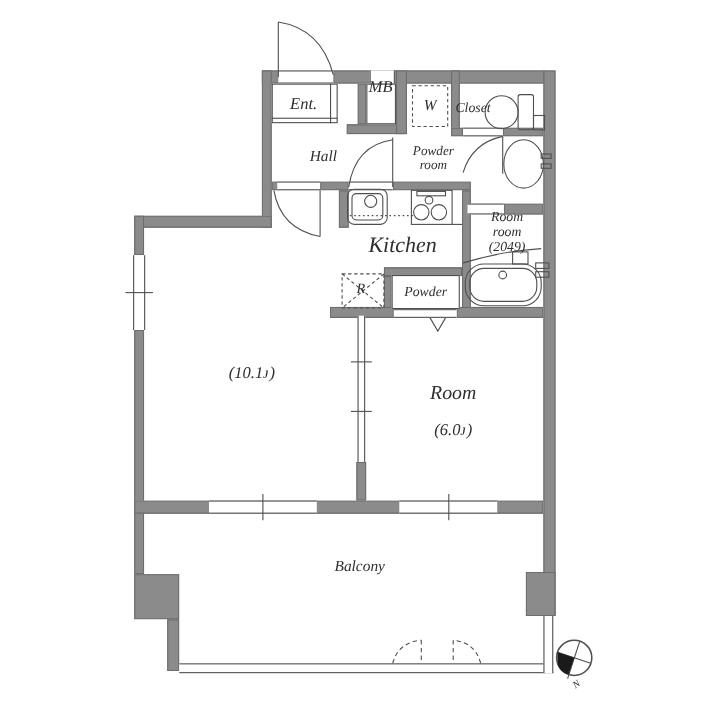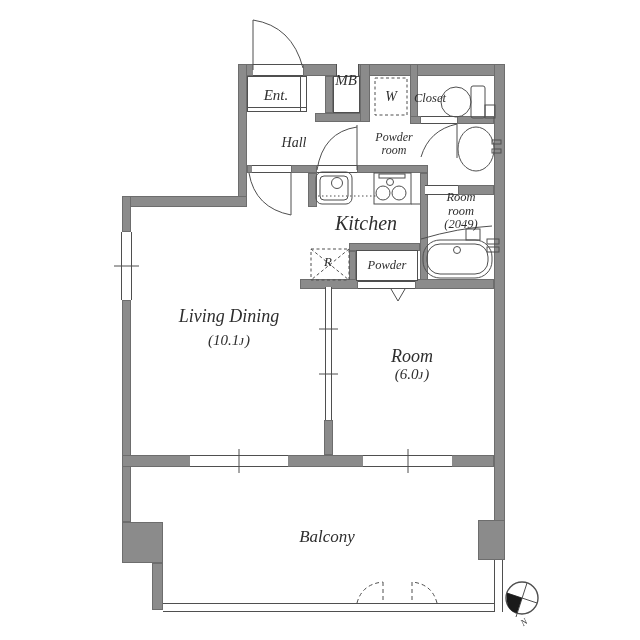--- a/index.html
+++ b/index.html
@@ -192,19 +192,18 @@
     <div>room</div>
   </div>
   <div class="label" style="left:461px;top:211px;font-size:12.5px">
     <div>Room</div>
     <div>room</div>
     <div>(2049)</div>
   </div>
   <div class="label" style="left:366px;top:224px;font-size:20px">Kitchen</div>
   <div class="label" style="left:328px;top:262px;font-size:13px">R</div>
   <div class="label" style="left:387px;top:266px;font-size:12.5px">Powder</div>
-  <div class="label" style="left:229px;top:317px;font-size:18px">Living Dining</div>
   <div class="label" style="left:229px;top:340px;font-size:15px">(10.1ᴊ)</div>
   <div class="label" style="left:412px;top:357px;font-size:18px">Room</div>
-  <div class="label" style="left:412px;top:374px;font-size:15px">(6.0ᴊ)</div>
-  <div class="label" style="left:327px;top:537px;font-size:17px">Balcony</div>
+  <div class="label" style="left:412px;top:392px;font-size:15px">(6.0ᴊ)</div>
+  <div class="label" style="left:327px;top:516px;font-size:14px">Balcony</div>
 
 </div>
 
 </body></html>

